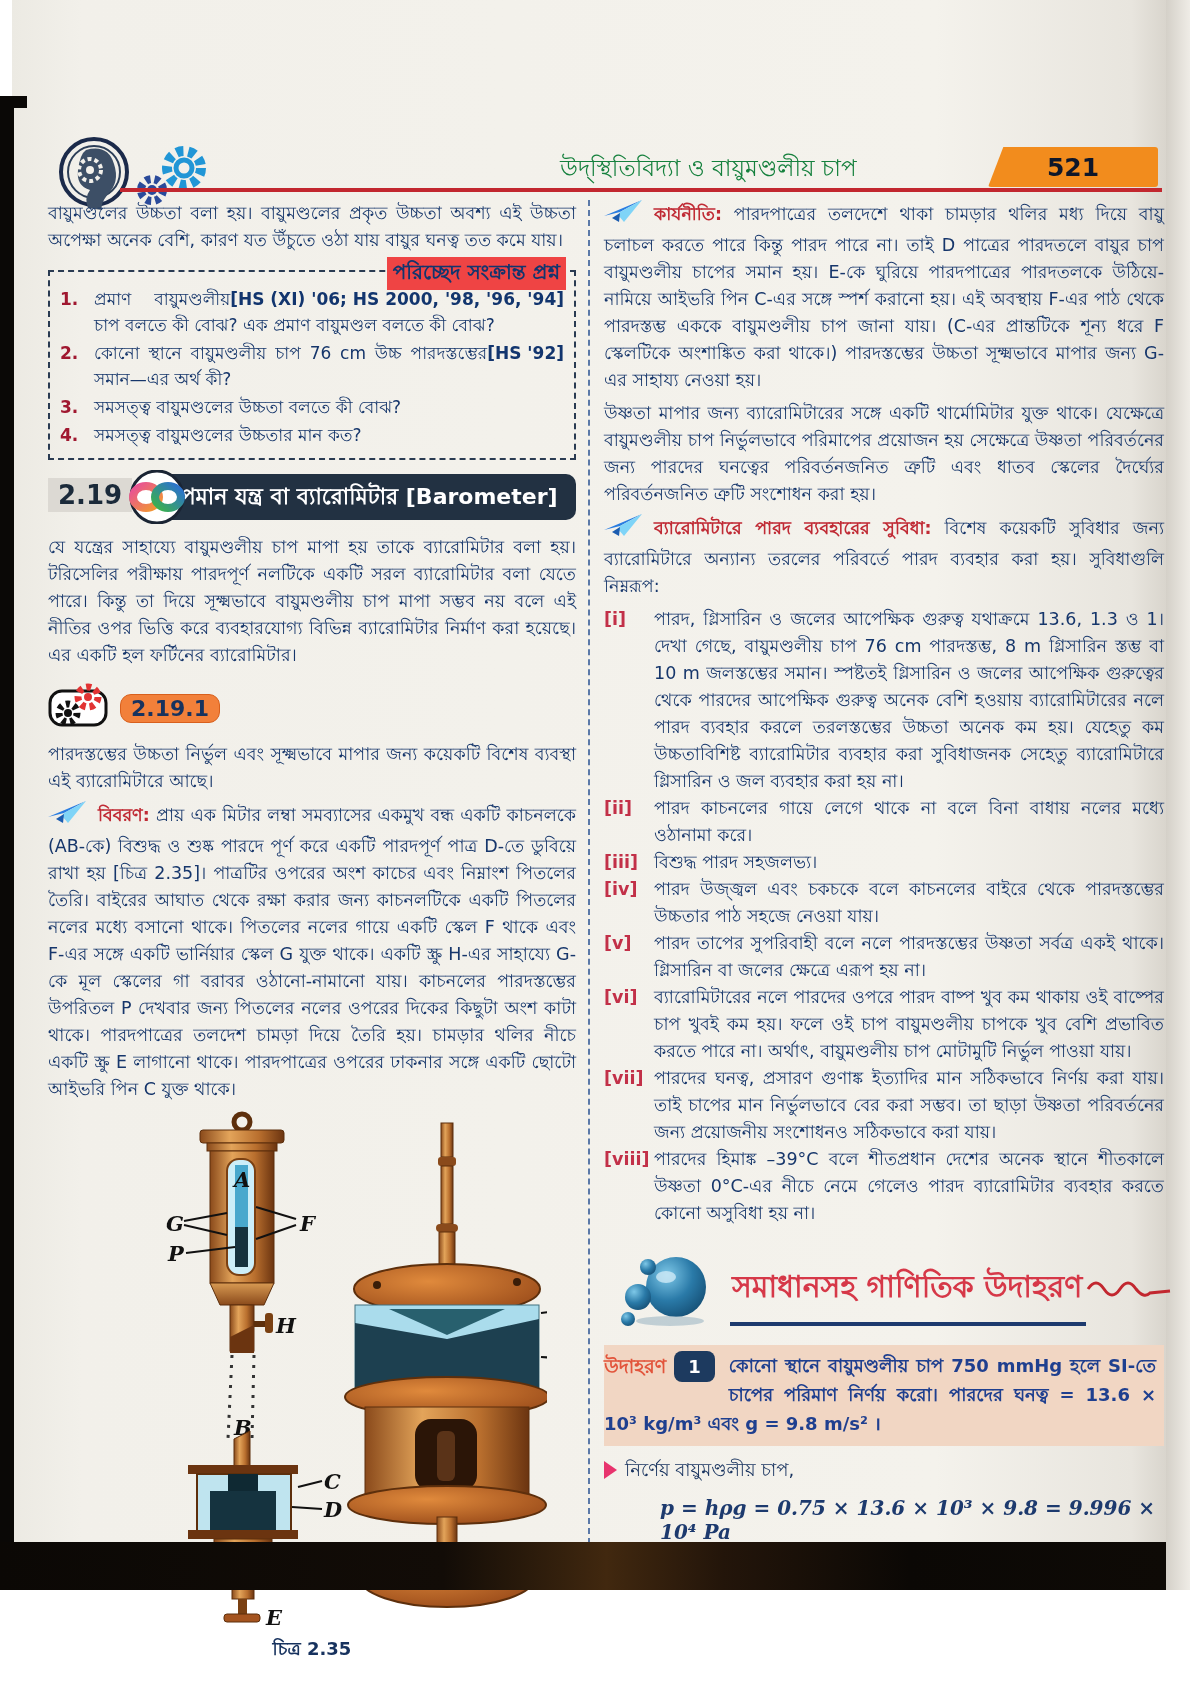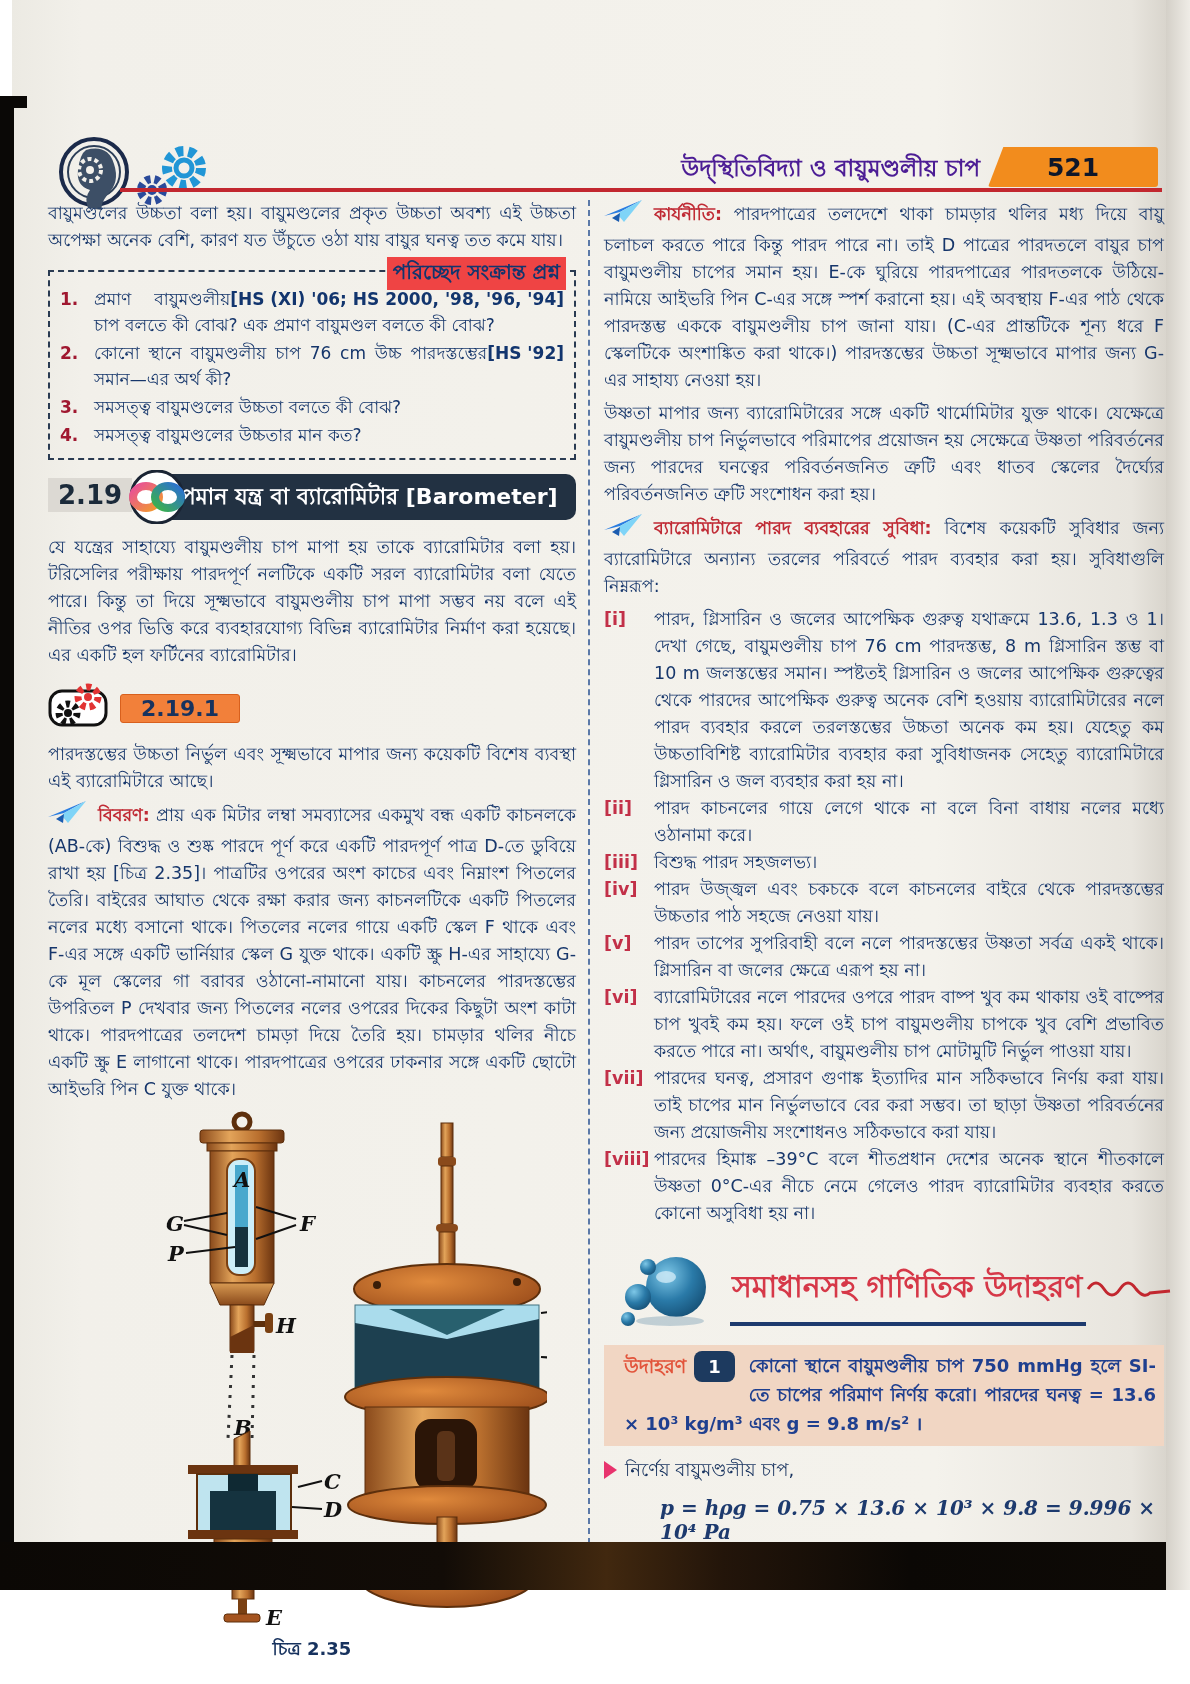--- a/index.html
+++ b/index.html
@@ -12,22 +12,22 @@
     background:linear-gradient(90deg,#eceae3 0,#f2f0ea 6%,#f4f2ec 80%,#e8e5de 97%,#d9d5cd 100%);}
   .edge-left{position:absolute;left:0;top:96px;width:14px;height:1450px;background:#0a0806;}
   .edge-notch{position:absolute;left:0;top:96px;width:27px;height:12px;background:#0a0806;}
   .edge-bottom{position:absolute;left:0;top:1542px;width:1166px;height:48px;
     background:linear-gradient(90deg,#0b0805 0%,#120c07 38%,#41280f 52%,#23150a 62%,#0b0805 78%,#0e0a06 100%);}
   .edge-right{position:absolute;left:1166px;top:0;width:24px;height:1590px;
     background:linear-gradient(90deg,#d4d0c8,#efece6);}
 
   
   .logo{position:absolute;left:56px;top:132px;}
-  .hdr-title{position:absolute;left:560px;top:150px;width:420px;text-align:right;
-    font-size:23px;font-weight:bold;color:#4c1d95;}
+  .hdr-title{position:absolute;left:560px;top:150px;width:420px;text-align:left;
+    font-size:23px;font-weight:normal;color:#15803d;}
   .page-badge{position:absolute;left:988px;top:147px;width:170px;height:40px;
     background:#f28c1d;clip-path:polygon(9% 0,100% 0,100% 100%,0 100%);
     display:flex;align-items:center;justify-content:center;
     font-size:25px;font-weight:bold;color:#0f172a;border-radius:3px;}
   .red-rule{position:absolute;left:120px;top:188px;width:1042px;height:4px;background:#c2272f;}
 
   
   .col-left{position:absolute;left:48px;top:200px;width:528px;color:#16366b;}
   .col-right{position:absolute;left:588px;top:200px;width:576px;color:#16366b;
     border-left:2px dashed #5b79a8;padding-left:14px;box-sizing:border-box;}
@@ -48,21 +48,21 @@
   .sec-num{position:absolute;left:0;top:4px;background:#dcd9d3;color:#1b2a3a;
     font-size:26px;font-weight:bold;padding:2px 10px;}
   .sec-pill{position:absolute;left:96px;top:0;right:0;height:46px;background:#223142;
     border-radius:10px;display:flex;align-items:center;justify-content:center;
     color:#ffffff;font-size:22px;font-weight:bold;}
   .sec-inf{position:absolute;left:72px;top:-4px;}
 
   
   .sub-head{display:flex;align-items:center;margin:14px 0 8px 0;}
   .sub-num{background:#f2803a;border:1px solid #d8601d;color:#17325e;font-size:22px;
-    font-weight:bold;padding:1px 20px;margin:0 10px 0 8px;border-radius:3px;}
+    font-weight:bold;padding:1px 10px;margin:0 10px 0 8px;border-radius:11px;}
   .sub-title{color:#1d4fa1;font-size:21px;font-weight:bold;}
 
   .lead-label{color:#c02b35;font-weight:bold;}
   .plane{display:inline-block;vertical-align:-4px;margin-right:10px;}
 
   
   .fig-wrap{margin-top:6px;text-align:center;}
   .fig-caption{font-size:18px;font-weight:bold;color:#17325e;margin-top:2px;}
   .fig-label{font-family:"DejaVu Serif","Liberation Serif",serif;font-style:italic;
     font-size:21px;fill:#111;font-weight:bold;}
@@ -73,21 +73,21 @@
   .adv-text{flex:1;text-align:justify;}
 
   
   .math-head{position:relative;margin:18px 0 14px 0;height:86px;}
   .math-head-text{position:absolute;left:126px;top:18px;font-size:30px;font-weight:bold;
     color:#d63848;border-bottom:4px solid #1d3a6e;padding:0 4px 8px 2px;}
   .squiggle{position:absolute;left:482px;top:30px;}
   .bubbles{position:absolute;left:0;top:0;}
 
   .example{margin:4px 0 10px 0;}
-  .ex-band{background:#f1d6c3;padding:6px 8px 8px 20px;font-size:18px;line-height:29px;
+  .ex-band{background:#f1d6c3;padding:6px 8px 8px 0;font-size:18px;line-height:29px;
     font-weight:bold;color:#1f3f8f;text-align:justify;}
   .ex-float{float:left;margin-right:14px;}
   .ex-label{color:#e2543b;font-size:19px;font-weight:bold;margin-right:8px;}
   .ex-badge{display:inline-block;background:#1d3a5f;color:#fff;font-size:18px;
     font-weight:bold;border-radius:8px;padding:1px 14px;}
   .sol-lead{font-size:18px;line-height:28px;margin-top:10px;color:#17325e;}
   .tri{display:inline-block;width:0;height:0;border-top:9px solid transparent;
     border-bottom:9px solid transparent;border-left:13px solid #e8336d;
     vertical-align:-3px;margin-right:8px;}
   .formula{font-family:"DejaVu Serif","Liberation Serif",serif;font-style:italic;

